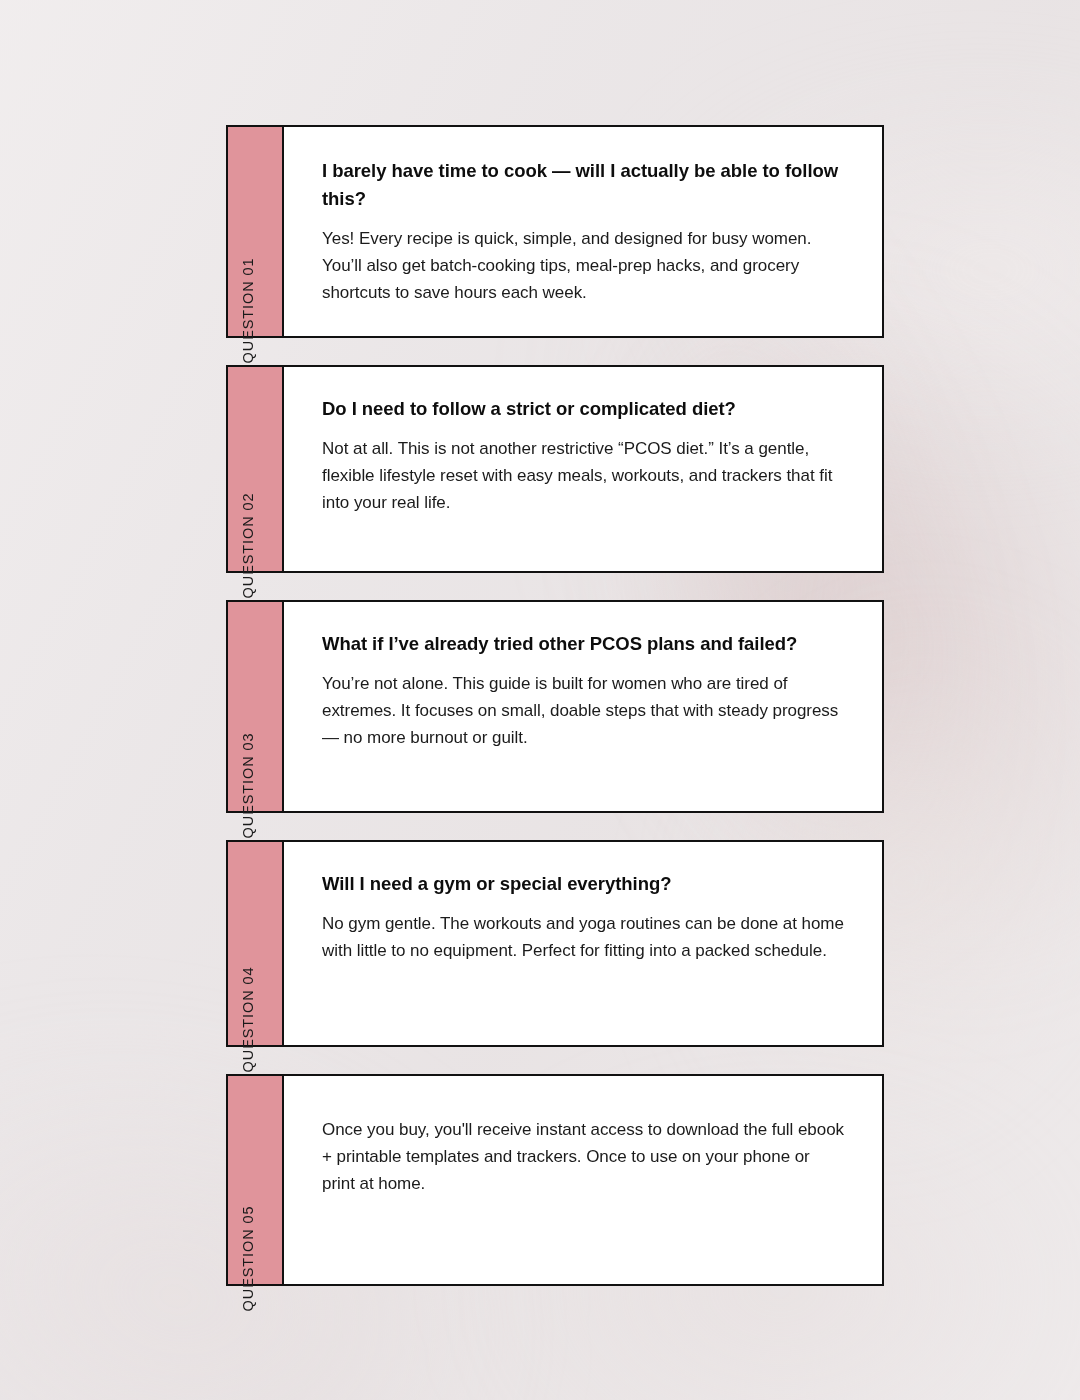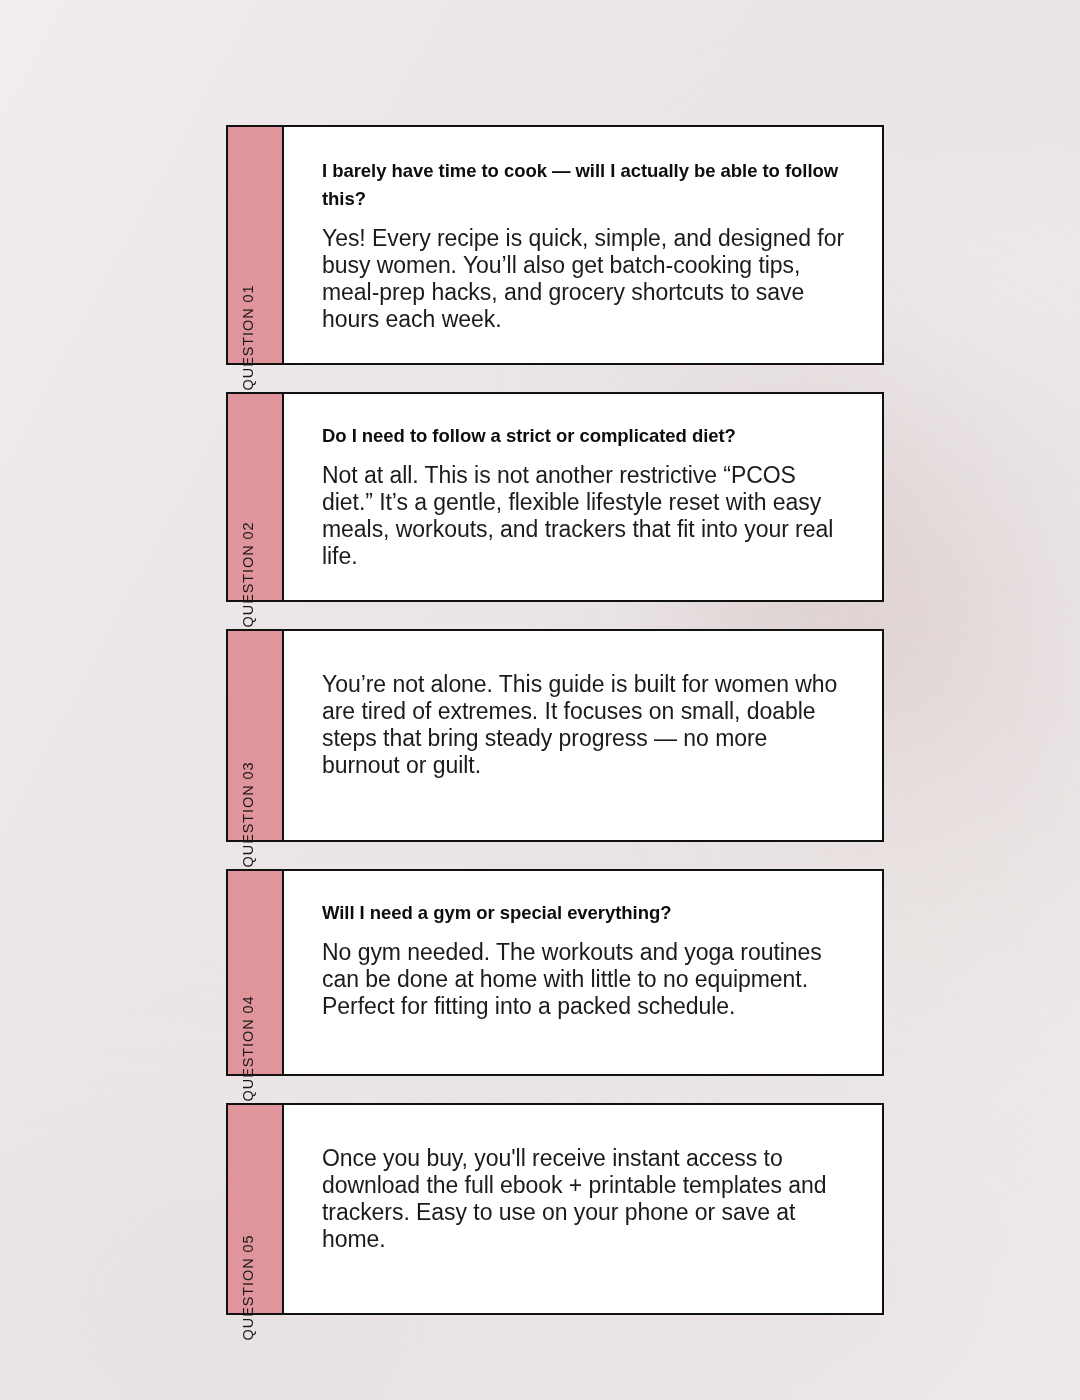--- a/index.html
+++ b/index.html
@@ -117,21 +117,21 @@
 
   .faq-question {
     font-size: 18.5px;
     font-weight: bold;
     line-height: 28px;
     color: #0d0d0d;
     letter-spacing: -0.05px;
   }
 
   .faq-answer {
-    font-size: 23px;
+    font-size: 17px;
     font-weight: 400;
     line-height: 27px;
     color: #1b1b1b;
     margin-top: 12px;
     letter-spacing: -0.05px;
   }
 
   
   .h-c1 { min-height: 212px; }
   .h-c2 { min-height: 208px; }
@@ -176,36 +176,37 @@
       <h2 class="faq-question">Do I need to follow a strict or complicated diet?</h2>
       <p class="faq-answer gap-wide">Not at all. This is not another restrictive “PCOS diet.” It’s a gentle, flexible lifestyle reset with easy meals, workouts, and trackers that fit into your real life.</p>
     </div>
   </article>
 
   <article class="faq-card h-c3">
     <div class="faq-tab">
       <span class="faq-tab-label">QUESTION 03</span>
     </div>
     <div class="faq-body pad-roomy">
-      <p class="faq-answer gap-wide">You’re not alone. This guide is built for women who are tired of extremes. It focuses on small, doable steps that bring steady progress — no more burnout or guilt.</p>
+      <h2 class="faq-question">What if I’ve already tried other PCOS plans and failed?</h2>
+      <p class="faq-answer gap-wide">You’re not alone. This guide is built for women who are tired of extremes. It focuses on small, doable steps that with steady progress — no more burnout or guilt.</p>
     </div>
   </article>
 
   <article class="faq-card h-c4">
     <div class="faq-tab">
       <span class="faq-tab-label">QUESTION 04</span>
     </div>
     <div class="faq-body pad-roomy">
       <h2 class="faq-question">Will I need a gym or special everything?</h2>
-      <p class="faq-answer gap-wide">No gym needed. The workouts and yoga routines can be done at home with little to no equipment. Perfect for fitting into a packed schedule.</p>
+      <p class="faq-answer gap-wide">No gym gentle. The workouts and yoga routines can be done at home with little to no equipment. Perfect for fitting into a packed schedule.</p>
     </div>
   </article>
 
   <article class="faq-card h-c5">
     <div class="faq-tab">
       <span class="faq-tab-label">QUESTION 05</span>
     </div>
     <div class="faq-body pad-roomy">
-      <p class="faq-answer gap-wide">Once you buy, you'll receive instant access to download the full ebook + printable templates and trackers. Easy to use on your phone or save at home.</p>
+      <p class="faq-answer gap-wide">Once you buy, you'll receive instant access to download the full ebook + printable templates and trackers. Once to use on your phone or print at home.</p>
     </div>
   </article>
 
 </section>
 
 </body></html>

